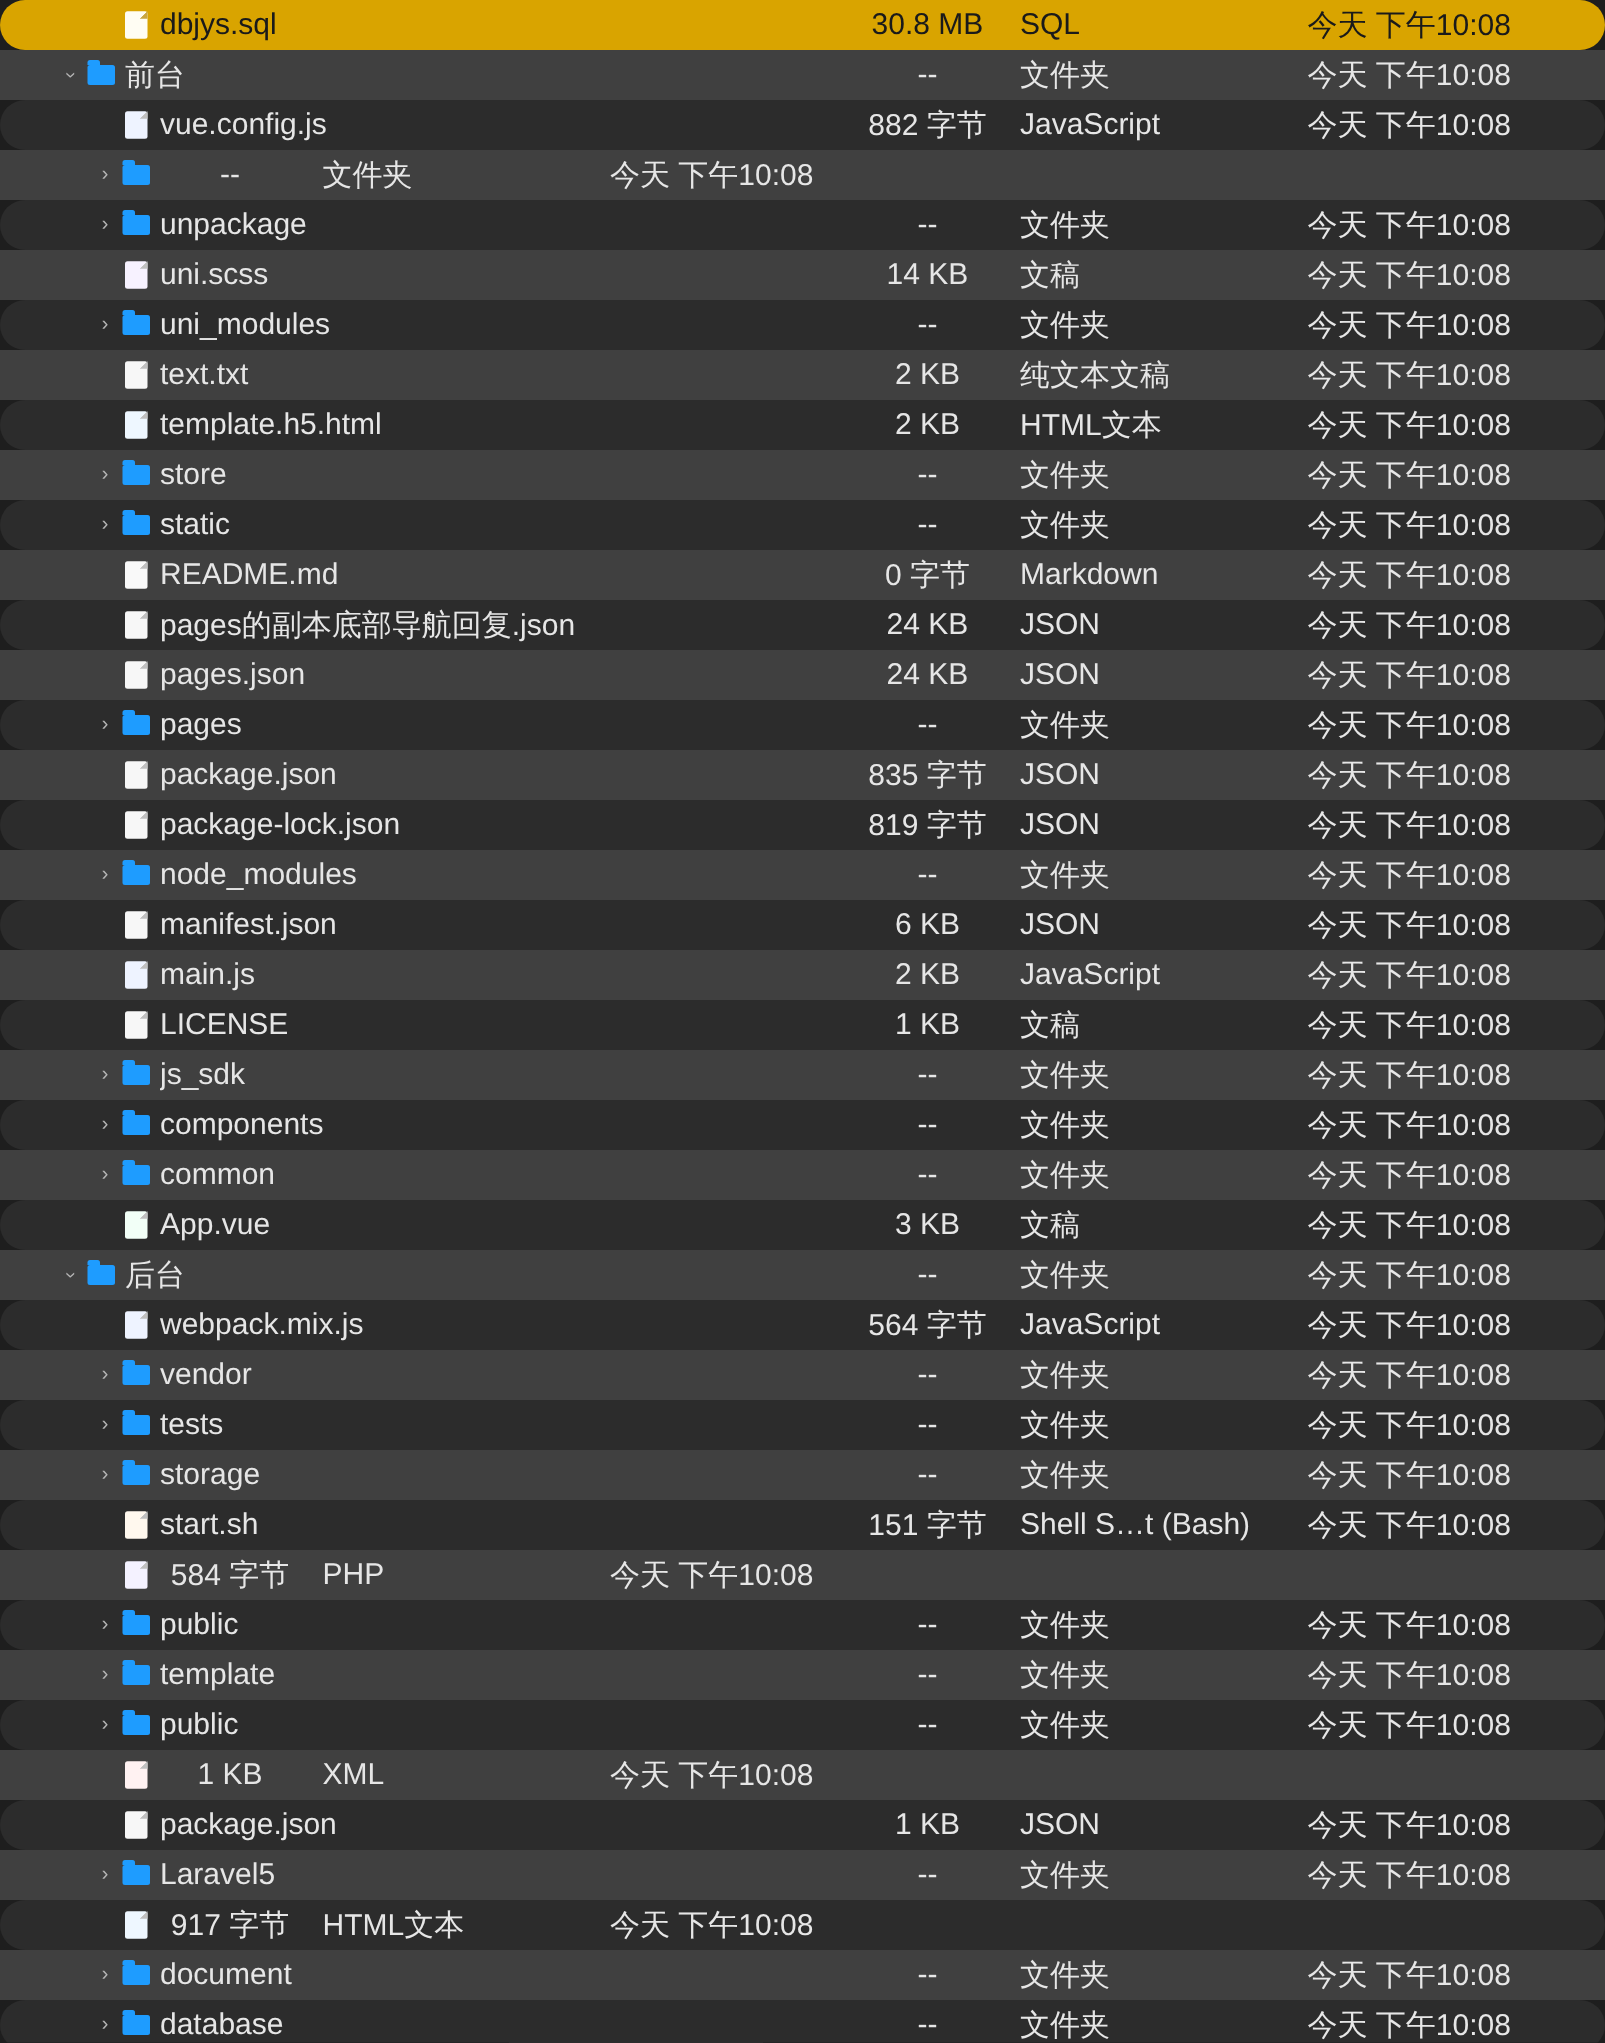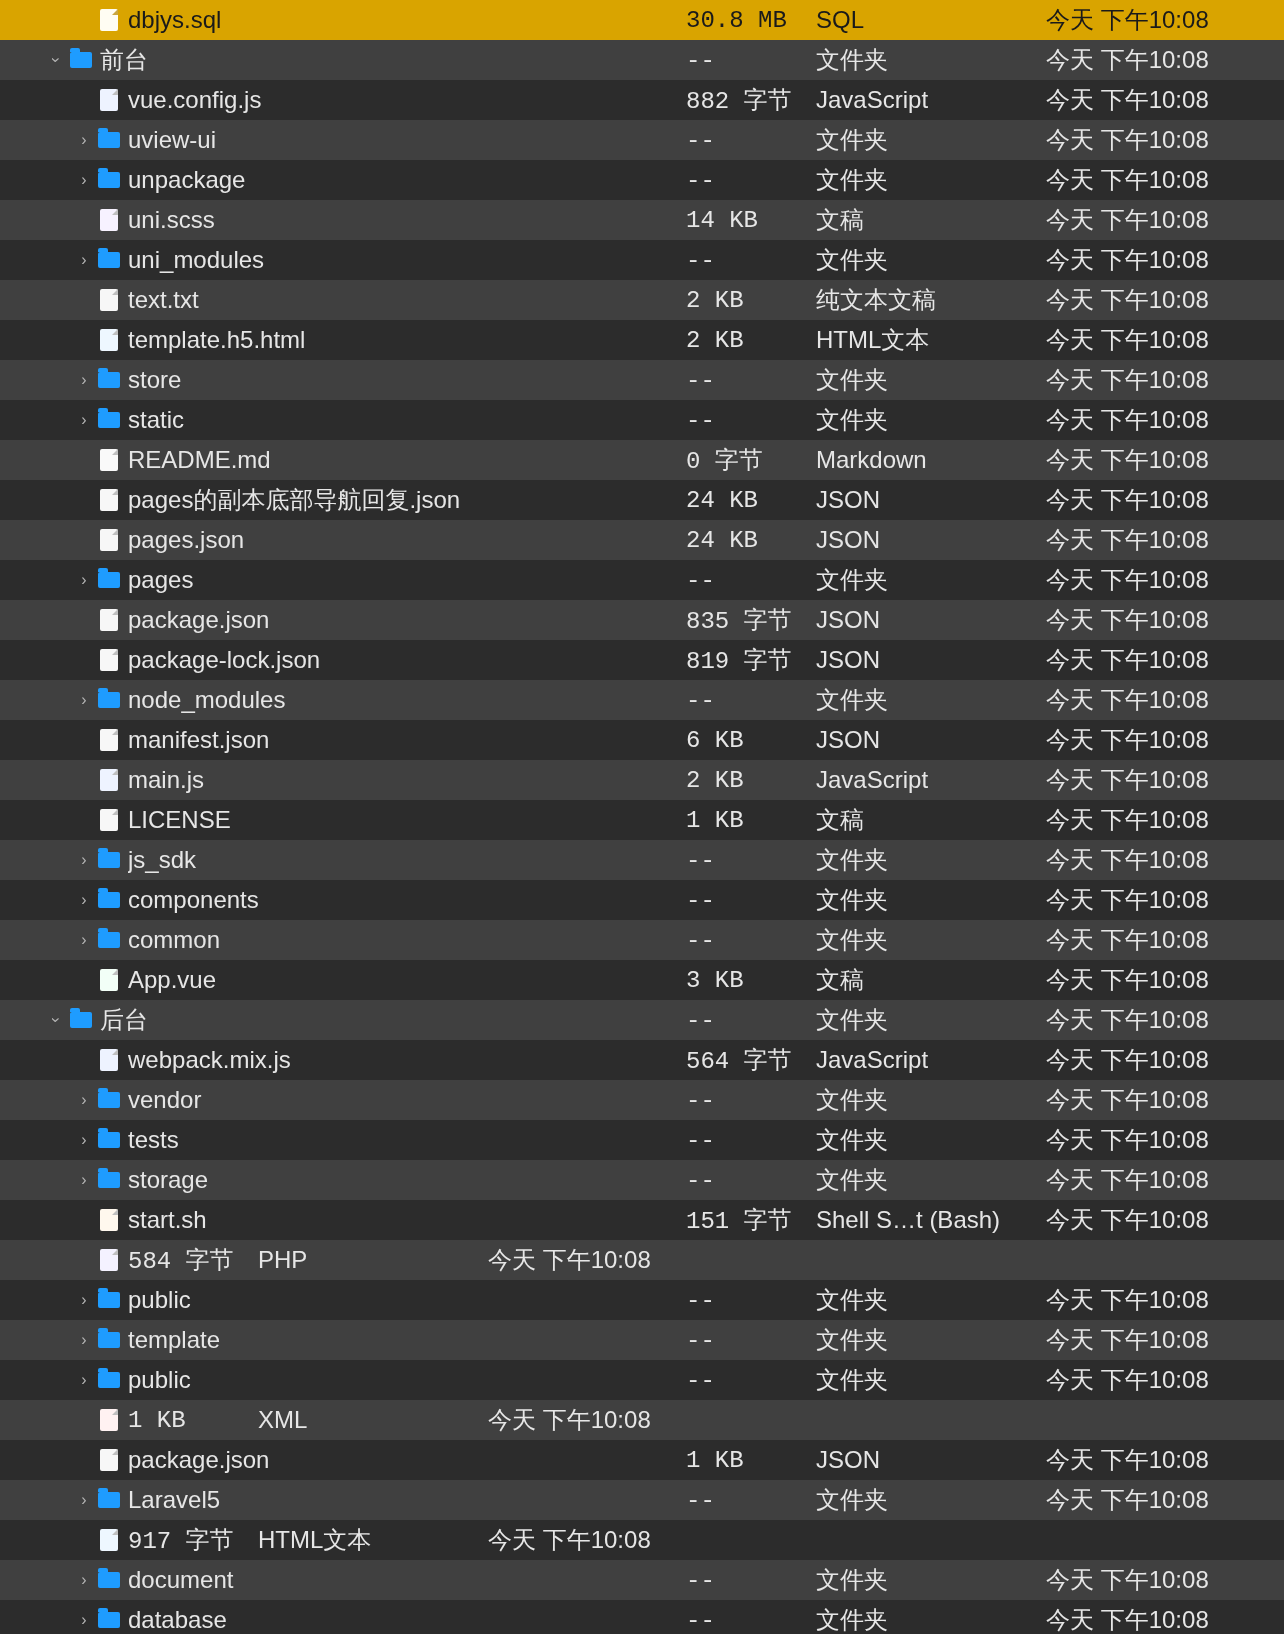--- a/index.html
+++ b/index.html
@@ -13,21 +13,21 @@
     overflow: hidden;
   }
   .file-list { width: 100%; }
   .row {
     display: flex;
     align-items: center;
     height: 40px;
     width: 100%;
     padding-right: 8px;
   }
-  .stripe-a { background: #2c2c2c; }
+  .stripe-a { background: #2c2c2c; border-radius: 20px; }
   .stripe-b { background: #404040; }
   .row.selected { background: #d9a400; color: #1a1a1a; }
 
   .disclosure {
     width: 24px;
     flex: 0 0 24px;
     display: flex;
     align-items: center;
     justify-content: center;
     color: #b5b5b5;
@@ -89,25 +89,24 @@
   .row.selected .file-icon::after { background: linear-gradient(135deg, transparent 48%, #caa640 52%); }
 
   .name-col {
     flex: 1 1 auto;
     white-space: nowrap;
     overflow: hidden;
     text-overflow: ellipsis;
   }
   .size-col {
     flex: 0 0 130px;
-    text-align: left;
+    text-align: center;
     color: #e6e6e6;
     padding-right: 18px;
     white-space: nowrap;
-    font-family: Liberation Mono, monospace;
   }
   .kind-col {
     flex: 0 0 230px;
     text-align: left;
     color: #e6e6e6;
     white-space: nowrap;
     overflow: hidden;
     text-overflow: ellipsis;
   }
   .date-col {
@@ -158,21 +157,20 @@
       <div class="size-col">882 字节</div>
       <div class="kind-col">JavaScript</div>
       <div class="date-col">今天 下午10:08</div>
     </div>
     <div class="row stripe-b">
       <div style="flex: 0 0 72px;"></div>
       <div class="disclosure">›</div>
       <div class="icon-slot">
         <div class="folder-icon"></div>
       </div>
-      <div class="name-col">uview-ui</div>
       <div class="size-col">--</div>
       <div class="kind-col">文件夹</div>
       <div class="date-col">今天 下午10:08</div>
     </div>
     <div class="row stripe-a">
       <div style="flex: 0 0 72px;"></div>
       <div class="disclosure">›</div>
       <div class="icon-slot">
         <div class="folder-icon"></div>
       </div>

